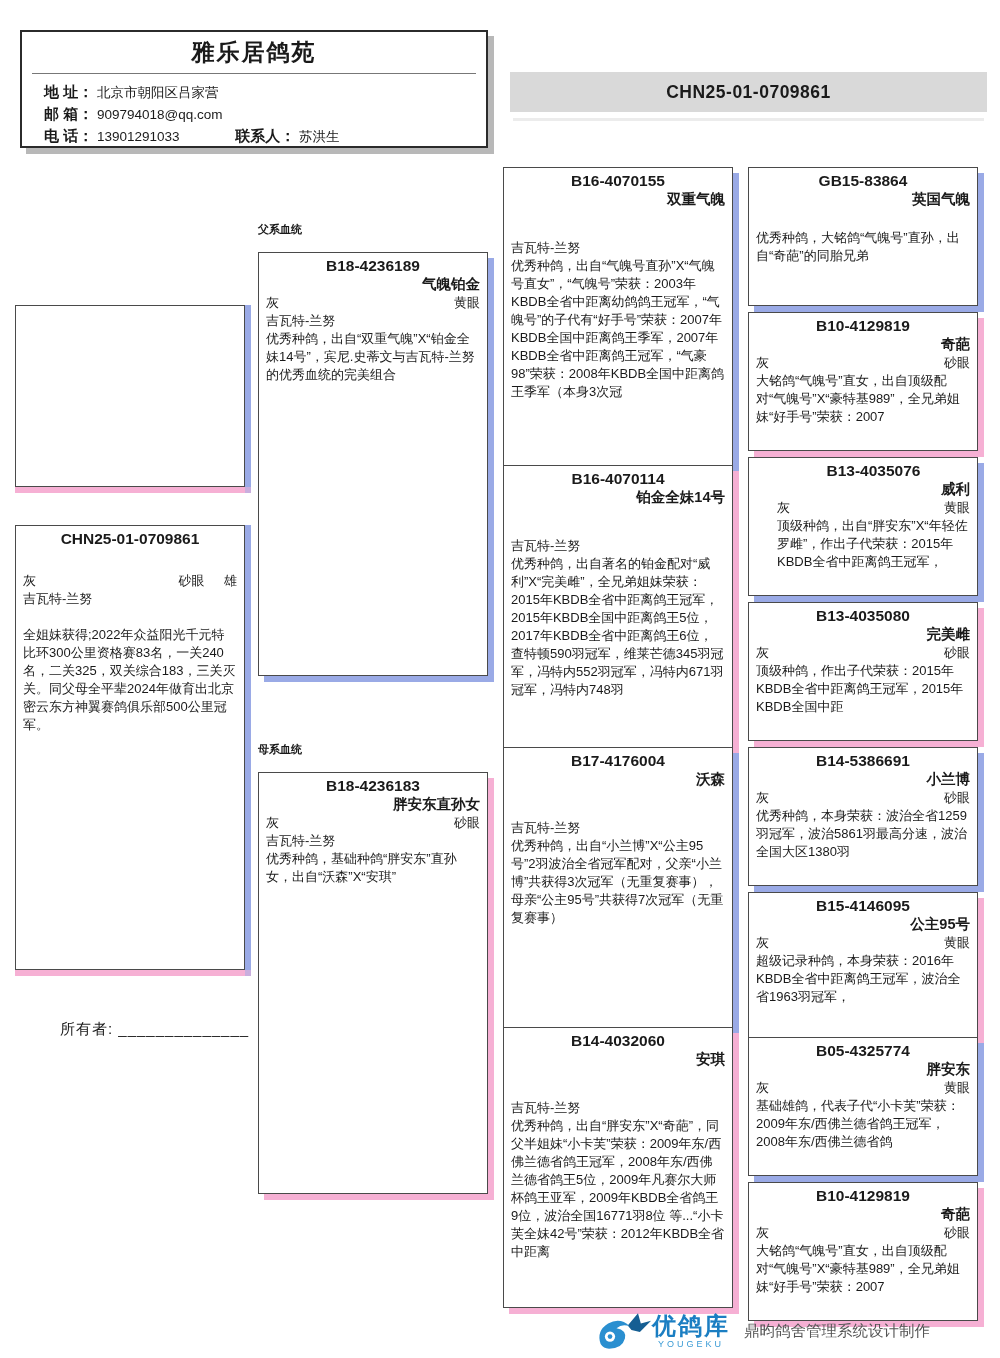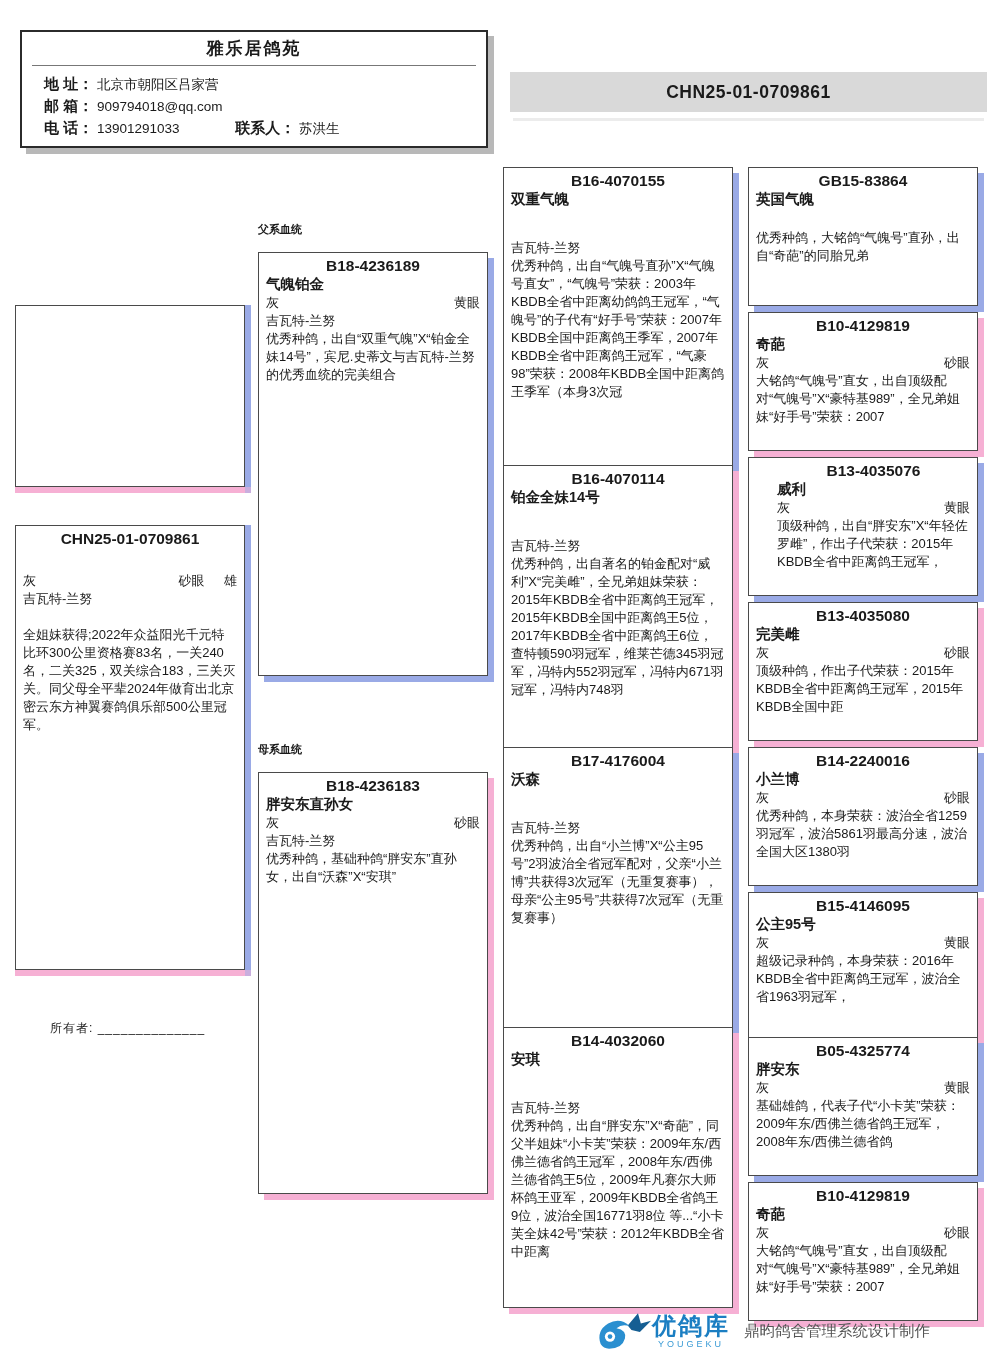--- a/index.html
+++ b/index.html
@@ -8,21 +8,21 @@
     font-family:"Liberation Sans","DejaVu Sans",sans-serif; color:#1a1a1a;
     overflow:hidden;
   }
 
   
   .header-card {
     position:absolute; left:20px; top:30px; width:468px; height:118px;
     background:#fff; border:2px solid #2b2b2b; box-sizing:border-box;
     box-shadow:6px 6px 0 #b8b8b8;
   }
-  .loft-title { text-align:center; font-size:17px; font-weight:bold; padding-top:5px; letter-spacing:2px; }
+  .loft-title { text-align:center; font-size:23px; font-weight:bold; padding-top:5px; letter-spacing:2px; }
   .header-rule { border:none; border-top:1.5px solid #777; margin:5px 10px 7px; }
   .info-row { padding-left:22px; font-size:13.5px; line-height:21px; white-space:nowrap; }
   .info-label { font-weight:bold; font-size:15px; }
   .contact-pair { margin-left:52px; }
 
   
   .serial-banner {
     position:absolute; left:510px; top:72px; width:477px; height:40px;
     background:#d9d9d9; text-align:center; line-height:40px;
     font-weight:bold; font-size:17.5px; letter-spacing:0.5px;
@@ -33,29 +33,29 @@
   .pbox {
     position:absolute; width:230px; background:#fff;
     border:1px solid #4a4a4a; box-sizing:border-box;
     padding:3px 7px 4px; font-size:13px; line-height:1.38; overflow:hidden;
   }
   .male   { box-shadow:6px 6px 0 0 #9aaae6; }
   .female { box-shadow:6px 6px 0 0 #f6b0d4; }
   .dual   { box-shadow:6px 0 0 0 #9aaae6, 0 6px 0 0 #f6b0d4, 6px 6px 0 0 #c9aede; }
 
   .ring  { text-align:center; font-weight:bold; font-size:15.5px; line-height:1.25; }
-  .pname { text-align:left; font-weight:bold; font-size:14.5px; line-height:1.3; }
+  .pname { text-align:right; font-weight:bold; font-size:14.5px; line-height:1.3; }
   .attrs { display:flex; justify-content:space-between; }
   .attrs .sex { margin-left:16px; }
   .mt18 { margin-top:18px; } .mt20 { margin-top:20px; }
   .mt24 { margin-top:24px; } .mt30 { margin-top:30px; }
 
   .gen-label { position:absolute; font-size:11px; font-weight:bold; }
 
-  .owner-line { position:absolute; left:50px; top:1020px; font-size:12px; letter-spacing:1px; }
+  .owner-line { position:absolute; left:60px; top:1020px; font-size:15px; letter-spacing:1px; }
 
   
   .footer { position:absolute; left:596px; top:1310px; display:flex; align-items:center; }
   .brand-block { margin-left:0; text-align:center; }
   .brand-name { color:#1b7ec2; font-size:24px; font-weight:bold; letter-spacing:2px; line-height:1; }
   .brand-sub  { color:#3a9bd5; font-size:9px; letter-spacing:3px; line-height:1; margin-top:2px; }
   .tagline { margin-left:14px; font-size:15.5px; color:#555; }
 </style>
 </head>
 <body>
@@ -187,21 +187,21 @@
     <div class="ring">B13-4035080</div>
     <div class="pname">完美雌</div>
     <div class="attrs">
       <span>灰</span>
       <span>砂眼</span>
     </div>
     <div>顶级种鸽，作出子代荣获：2015年KBDB全省中距离鸽王冠军，2015年KBDB全国中距</div>
   </div>
 
   <div class="pbox male" style="left:748px;top:747px;height:139px;">
-    <div class="ring">B14-2240016</div>
+    <div class="ring">B14-5386691</div>
     <div class="pname">小兰博</div>
     <div class="attrs">
       <span>灰</span>
       <span>砂眼</span>
     </div>
     <div>优秀种鸽，本身荣获：波治全省1259羽冠军，波治5861羽最高分速，波治全国大区1380羽</div>
   </div>
 
   <div class="pbox female" style="left:748px;top:892px;height:170px;">
     <div class="ring">B15-4146095</div>

